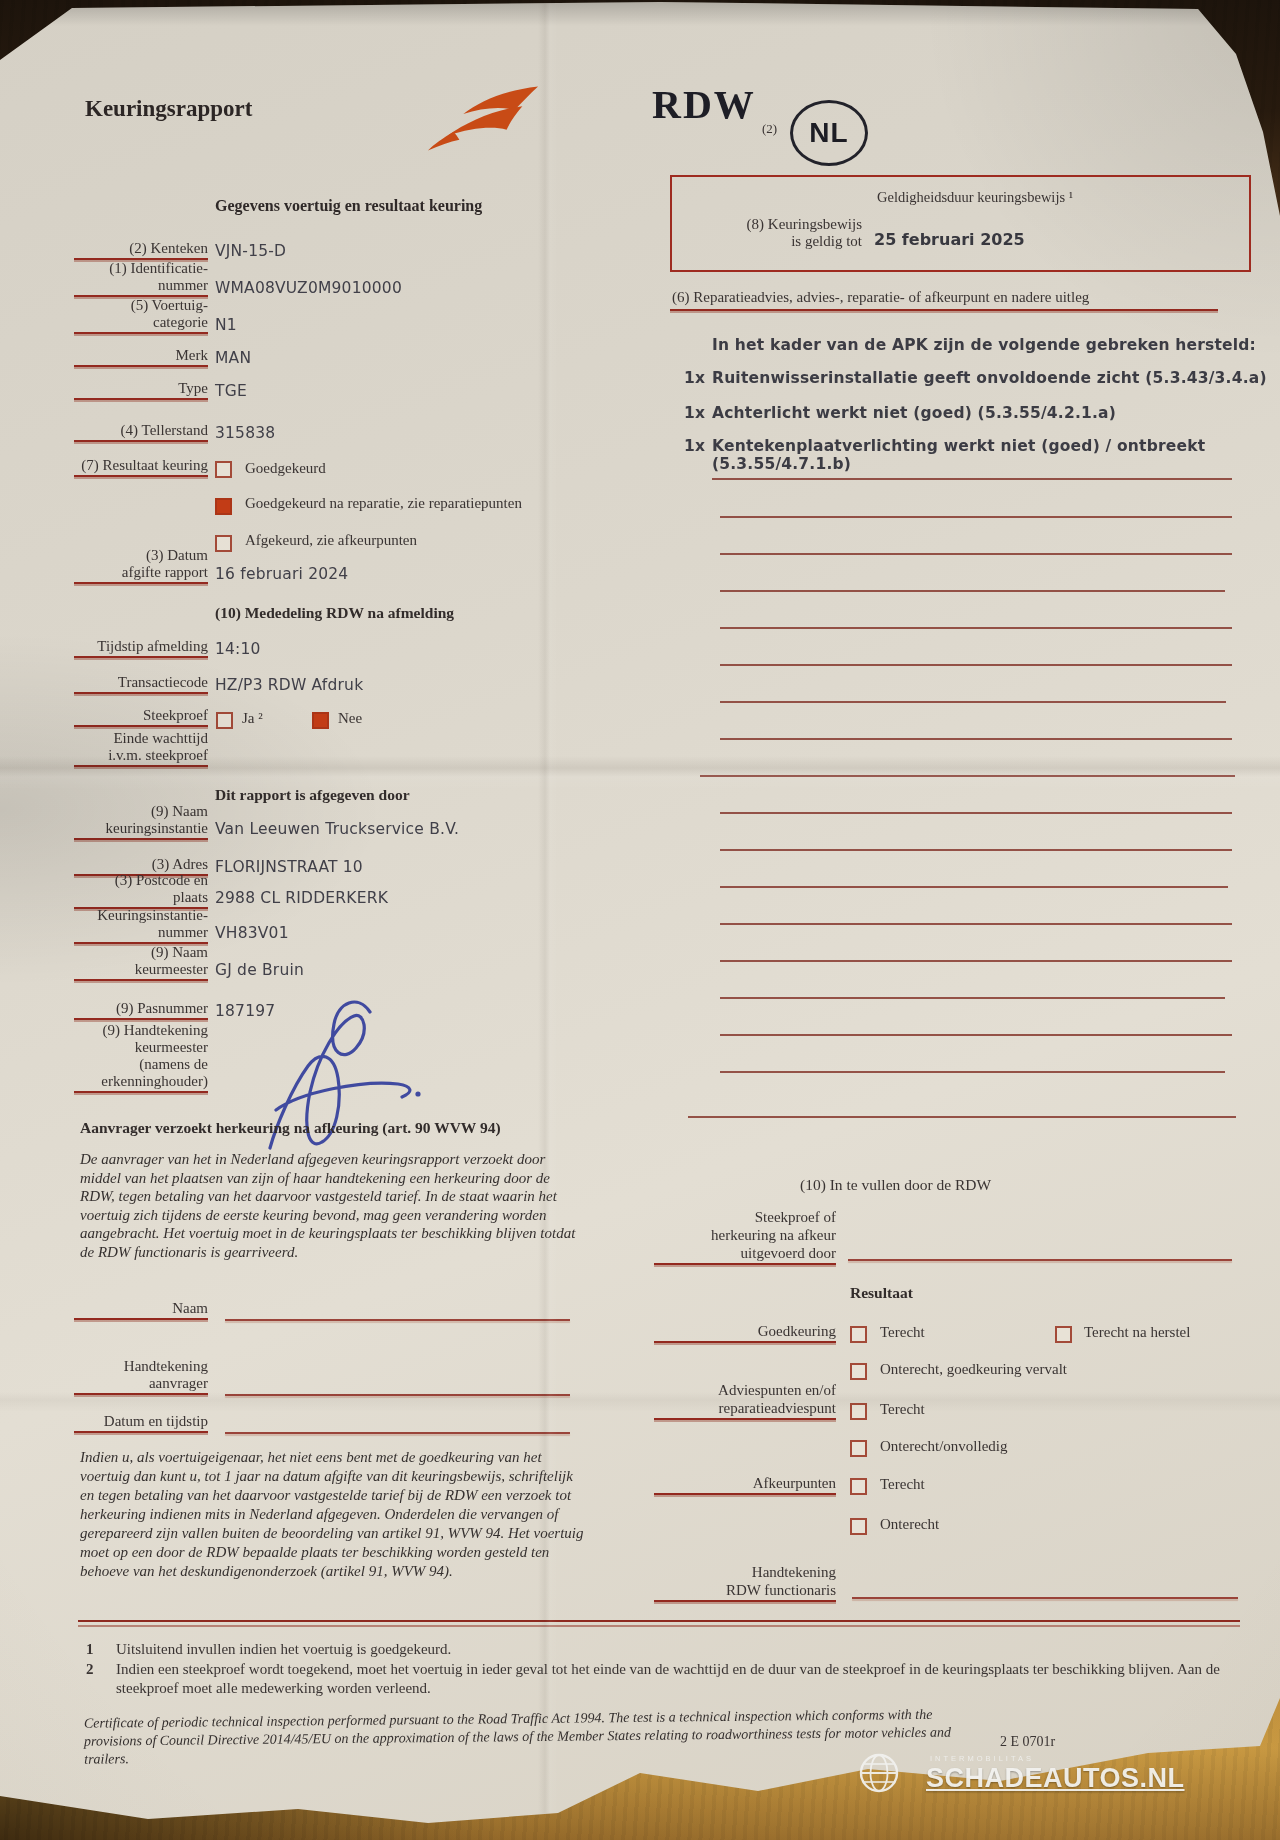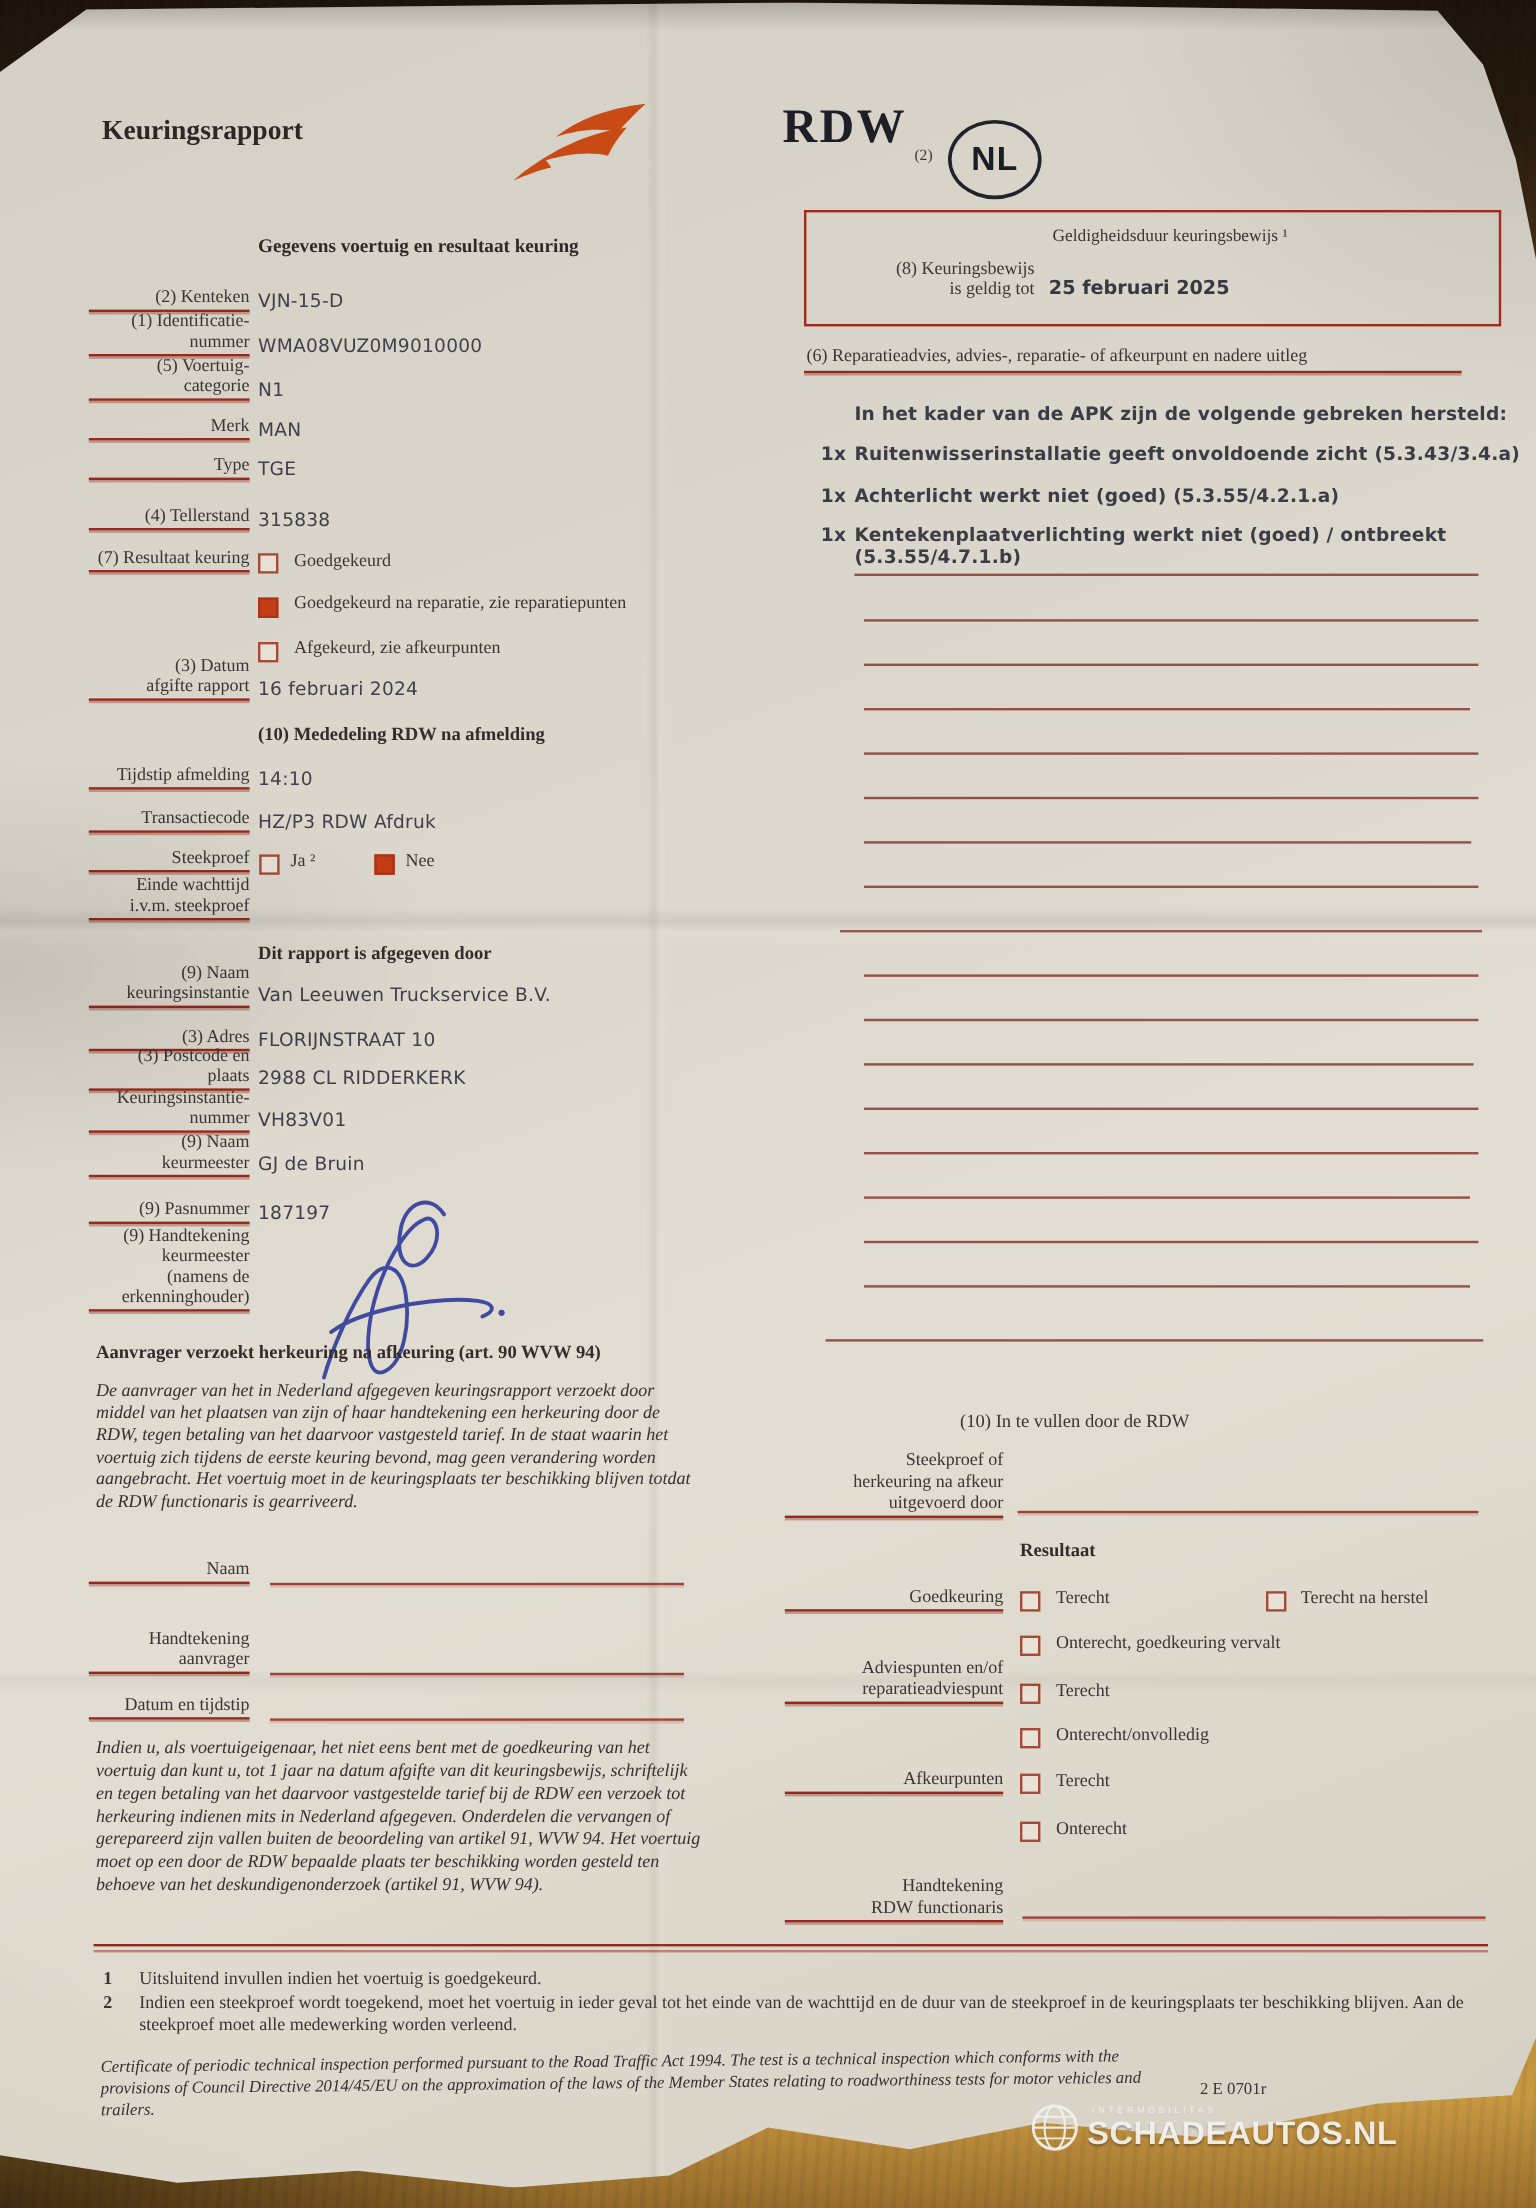--- a/index.html
+++ b/index.html
@@ -40,24 +40,24 @@
   .bh{position:absolute;font:bold 15.5px/18px "Liberation Serif",serif;color:#322c2b;}
   .cb{position:absolute;width:13px;height:13px;border:2px solid #a34a38;background:rgba(238,232,220,.6);}
   .cb.checked{background:#c23c16;border-color:#ab3517;}
   .wline{position:absolute;height:2px;background:#8e2a20;opacity:.85;box-shadow:0 2px 1px rgba(165,95,72,.35);}
   .rline{position:absolute;left:720px;width:512px;height:1.8px;background:#7e2a20;opacity:.78;}
   .sep{position:absolute;left:78px;width:1162px;top:1620px;height:3px;border-top:2px solid #8e2a20;border-bottom:2px solid rgba(150,60,45,.55);}
   .ital{position:absolute;font:italic 15px/18.5px "Liberation Serif",serif;color:#35302f;}
   .redbox{position:absolute;left:670px;top:175px;width:577px;height:93px;border:2px solid #9e2b20;}
   .nlbadge{position:absolute;left:790px;top:100px;width:72px;height:60px;border:3.5px solid #22222a;border-radius:50%;
     display:flex;align-items:center;justify-content:center;font:bold 28px/1 "Liberation Sans",sans-serif;color:#1d1d24;letter-spacing:1px;}
-  .wm{position:absolute;left:858px;top:1752px;display:flex;align-items:center;gap:6px;opacity:.93;}
+  .wm{position:absolute;left:858px;top:1752px;display:flex;align-items:center;gap:26px;opacity:.93;}
   .wm .txt{display:flex;flex-direction:column;}
   .wm .small{font:7.5px/9px "Liberation Sans",sans-serif;color:#efefec;letter-spacing:3px;padding-left:4px;}
-  .wm .large{font:bold 27px/30px "Liberation Sans",sans-serif;color:#f3f3f0;letter-spacing:.5px;text-shadow:0 1px 2px rgba(0,0,0,.35);}
+  .wm .large{font:bold 27px/30px "Liberation Sans",sans-serif;color:#f3f3f0;letter-spacing:.5px;text-shadow:0 1px 2px rgba(0,0,0,.35);text-decoration:underline;}
 </style>
 </head>
 <body>
 
 <div class="stage">
   <div class="wood"></div>
 
   <div class="paper">
 
     <div class="abs" style="left:85px;top:96px;font:bold 23px/26px 'Liberation Serif',serif;color:#2c2625;">Keuringsrapport</div>

